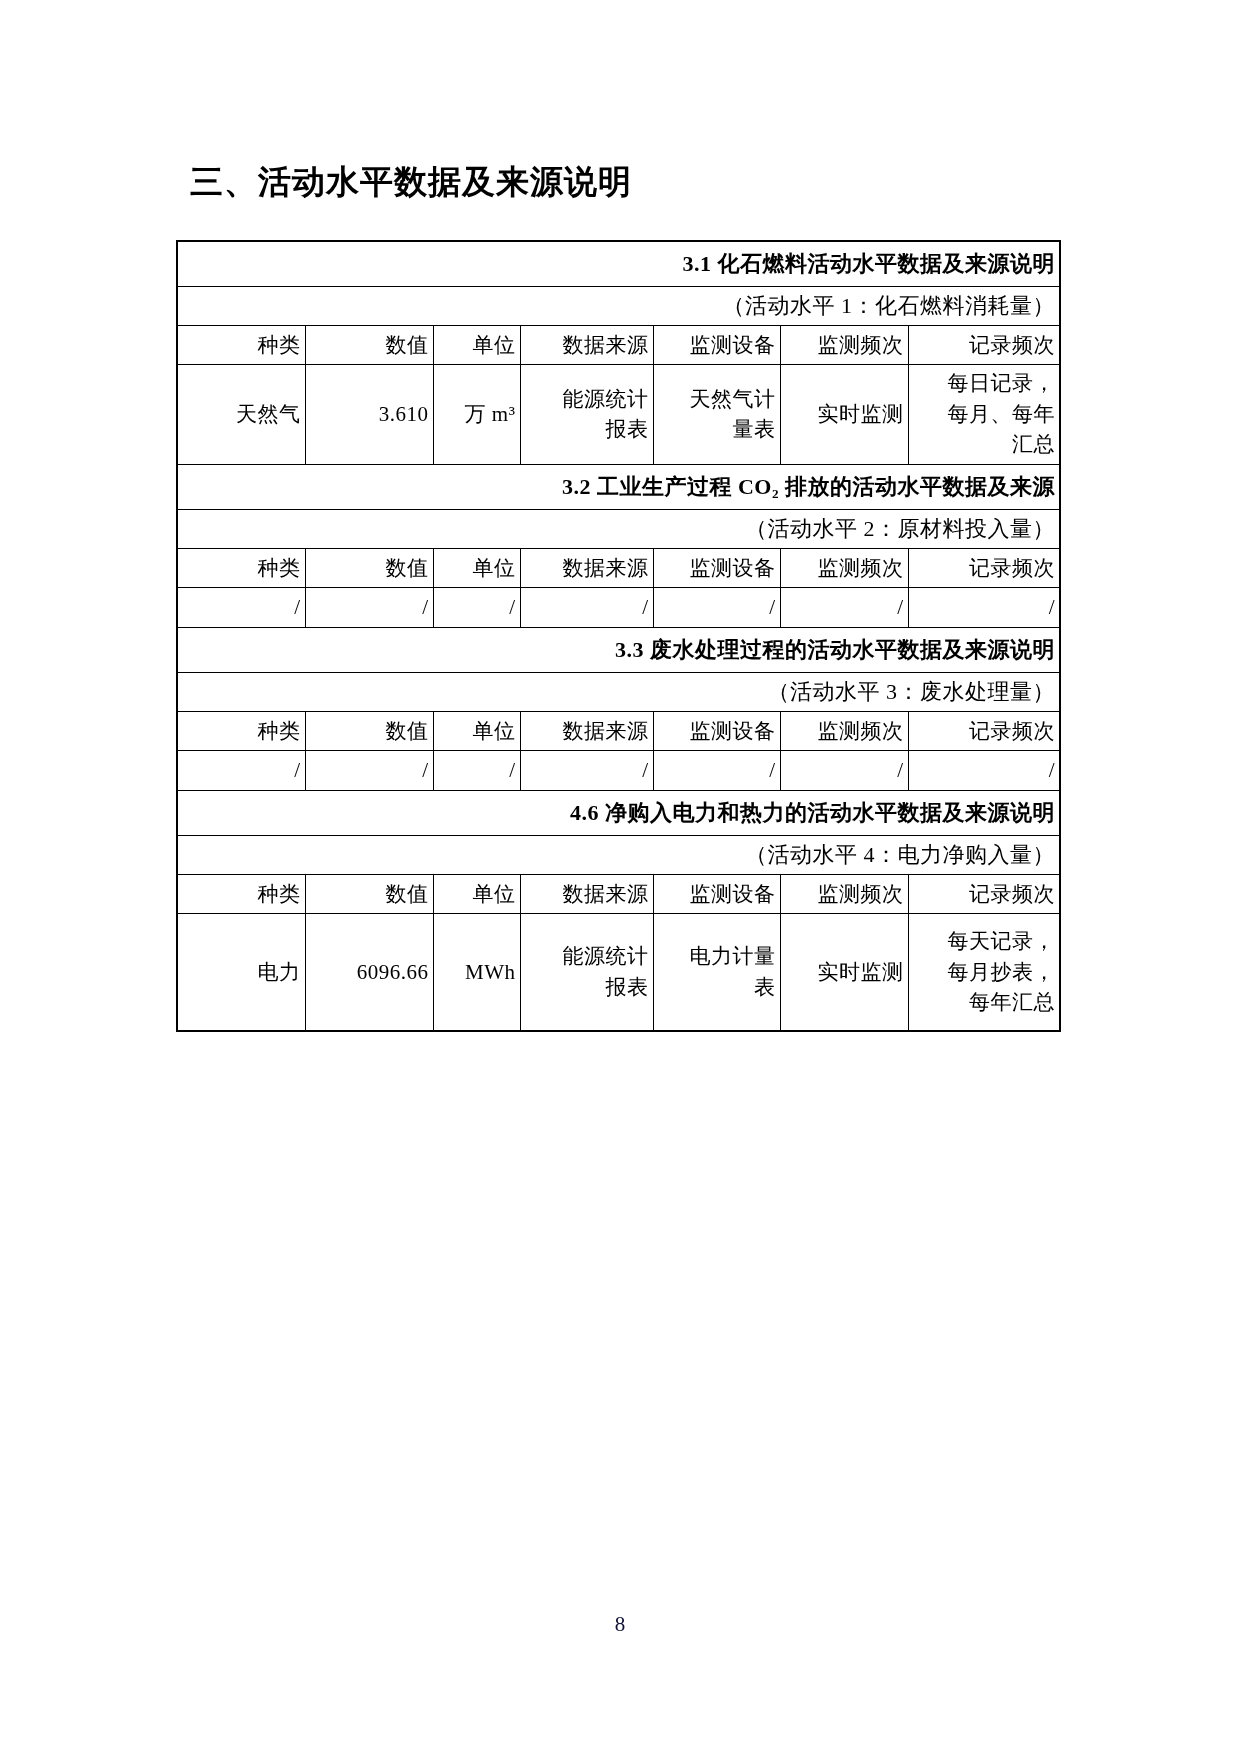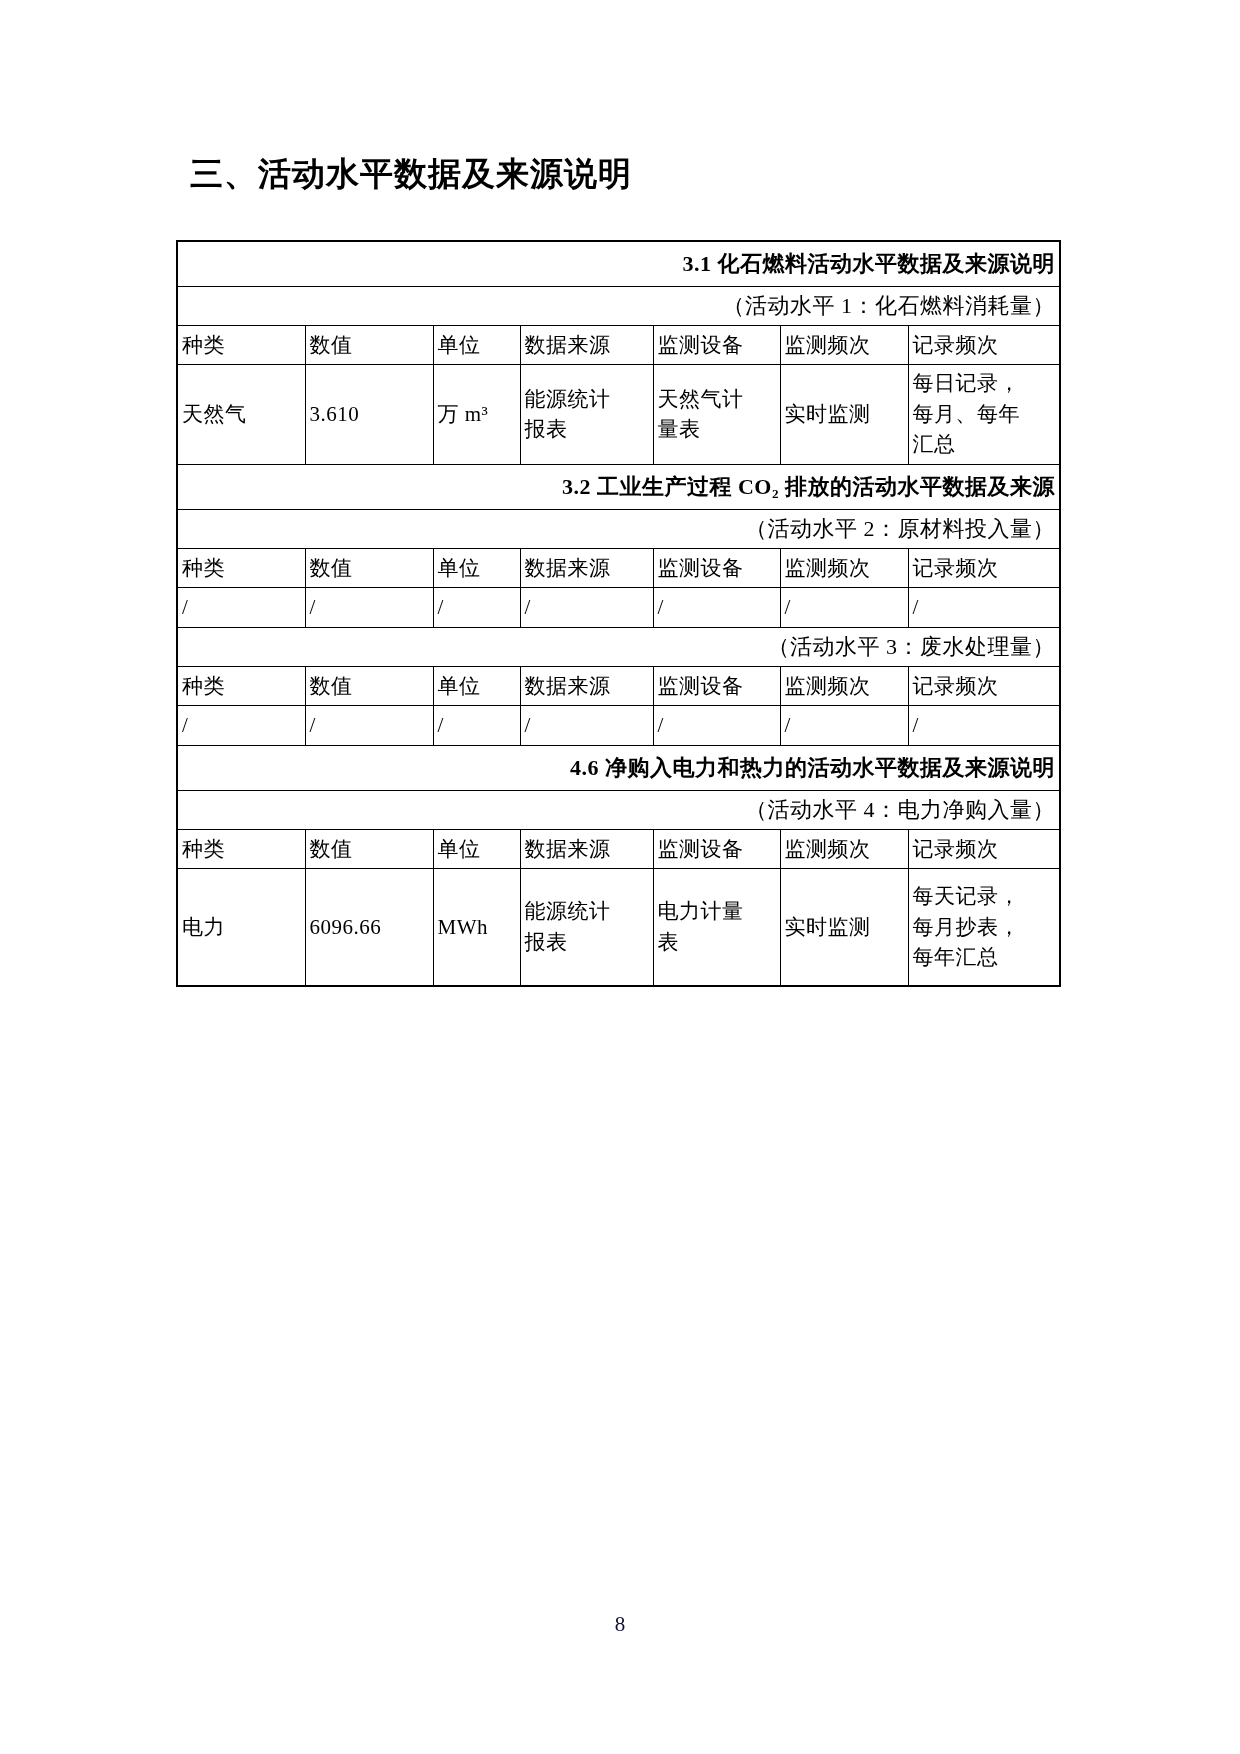--- a/index.html
+++ b/index.html
@@ -10,21 +10,21 @@
     width: 1240px;
     height: 1754px;
     margin: 0 auto;
     background: #ffffff;
     color: #000;
     overflow: hidden;
   }
   .doc-title {
     position: absolute;
     left: 190px;
-    top: 152px;
+    top: 160px;
     font-size: 33px;
     font-weight: bold;
     letter-spacing: 1px;
     color: #000;
     white-space: nowrap;
   }
   .data-table {
     position: absolute;
     left: 176px;
     top: 240px;
@@ -53,21 +53,21 @@
     font-size: 22px;
     letter-spacing: 0.5px;
   }
   .r-sec  { height: 45px; }
   .r-sub  { height: 39px; }
   .r-head { height: 39px; }
   .r-data { height: 40px; }
   .r-data.tall1 { height: 100px; }
   .r-data.tall2 { height: 118px; }
   .th, .cell {
-    text-align: left;
+    text-align: right;
     letter-spacing: 0.5px;
   }
   .cell { white-space: pre-line; line-height: 1.45; }
   .page-number {
     position: absolute;
     left: 0;
     right: 0;
     top: 1612px;
     text-align: center;
     font-size: 21px;
@@ -140,20 +140,23 @@
       <tr class="r-data">
         <td class="cell">/</td>
         <td class="cell">/</td>
         <td class="cell">/</td>
         <td class="cell">/</td>
         <td class="cell">/</td>
         <td class="cell">/</td>
         <td class="cell">/</td>
       </tr>
 
+      <tr class="r-sec">
+        <td colspan="7" class="sec-title">3.3 废水处理过程的活动水平数据及来源说明</td>
+      </tr>
       <tr class="r-sub">
         <td colspan="7" class="sec-sub">（活动水平 3：废水处理量）</td>
       </tr>
       <tr class="r-head">
         <td class="th">种类</td>
         <td class="th">数值</td>
         <td class="th">单位</td>
         <td class="th">数据来源</td>
         <td class="th">监测设备</td>
         <td class="th">监测频次</td>

